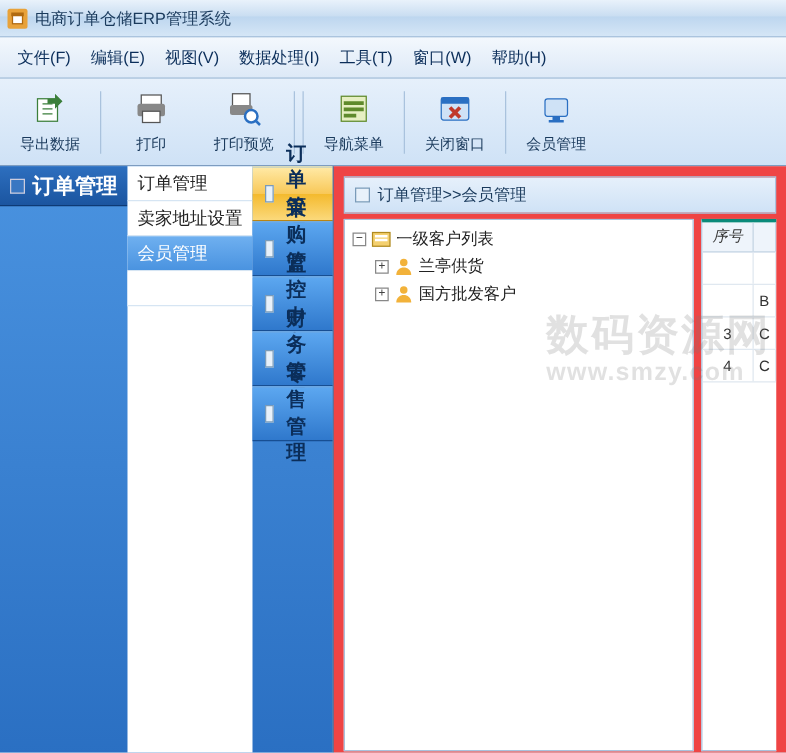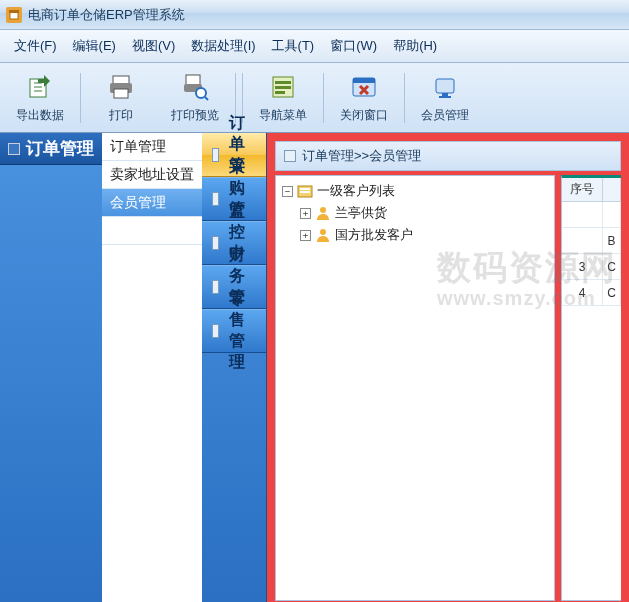--- a/index.html
+++ b/index.html
@@ -143,21 +143,21 @@
 
 .grid-panel {
   width:60px;
   background:#fff;
   border:1px solid #a9c2dd;
   border-right:none;
   font-size:12px;
   overflow:hidden;
   border-top:3px solid #0a8a7a;
 }
-.grid-head { display:flex; height:24px; background:#eef4fb; border-bottom:1px solid #c3d3e4;}
+.grid-head { display:flex; height:24px; background:#eef4fb; border-bottom:1px solid #c3d3e4;font-style:italic;}
 .grid-head-cell { flex:1; display:flex;align-items:center;justify-content:center; border-right:1px solid #c3d3e4; font-size:12px; color:#333;}
 .grid-row { display:flex; height:26px; border-bottom:1px solid #e0e8f0; }
 .grid-cell { flex:1; display:flex;align-items:center;justify-content:center; border-right:1px solid #e0e8f0; color:#333;}
 
 .watermark {
   position:absolute; right:12px; top:245px;
   font-size:34px; font-weight:bold;
   color:rgba(120,120,120,0.22);
   letter-spacing:2px;
   pointer-events:none;

